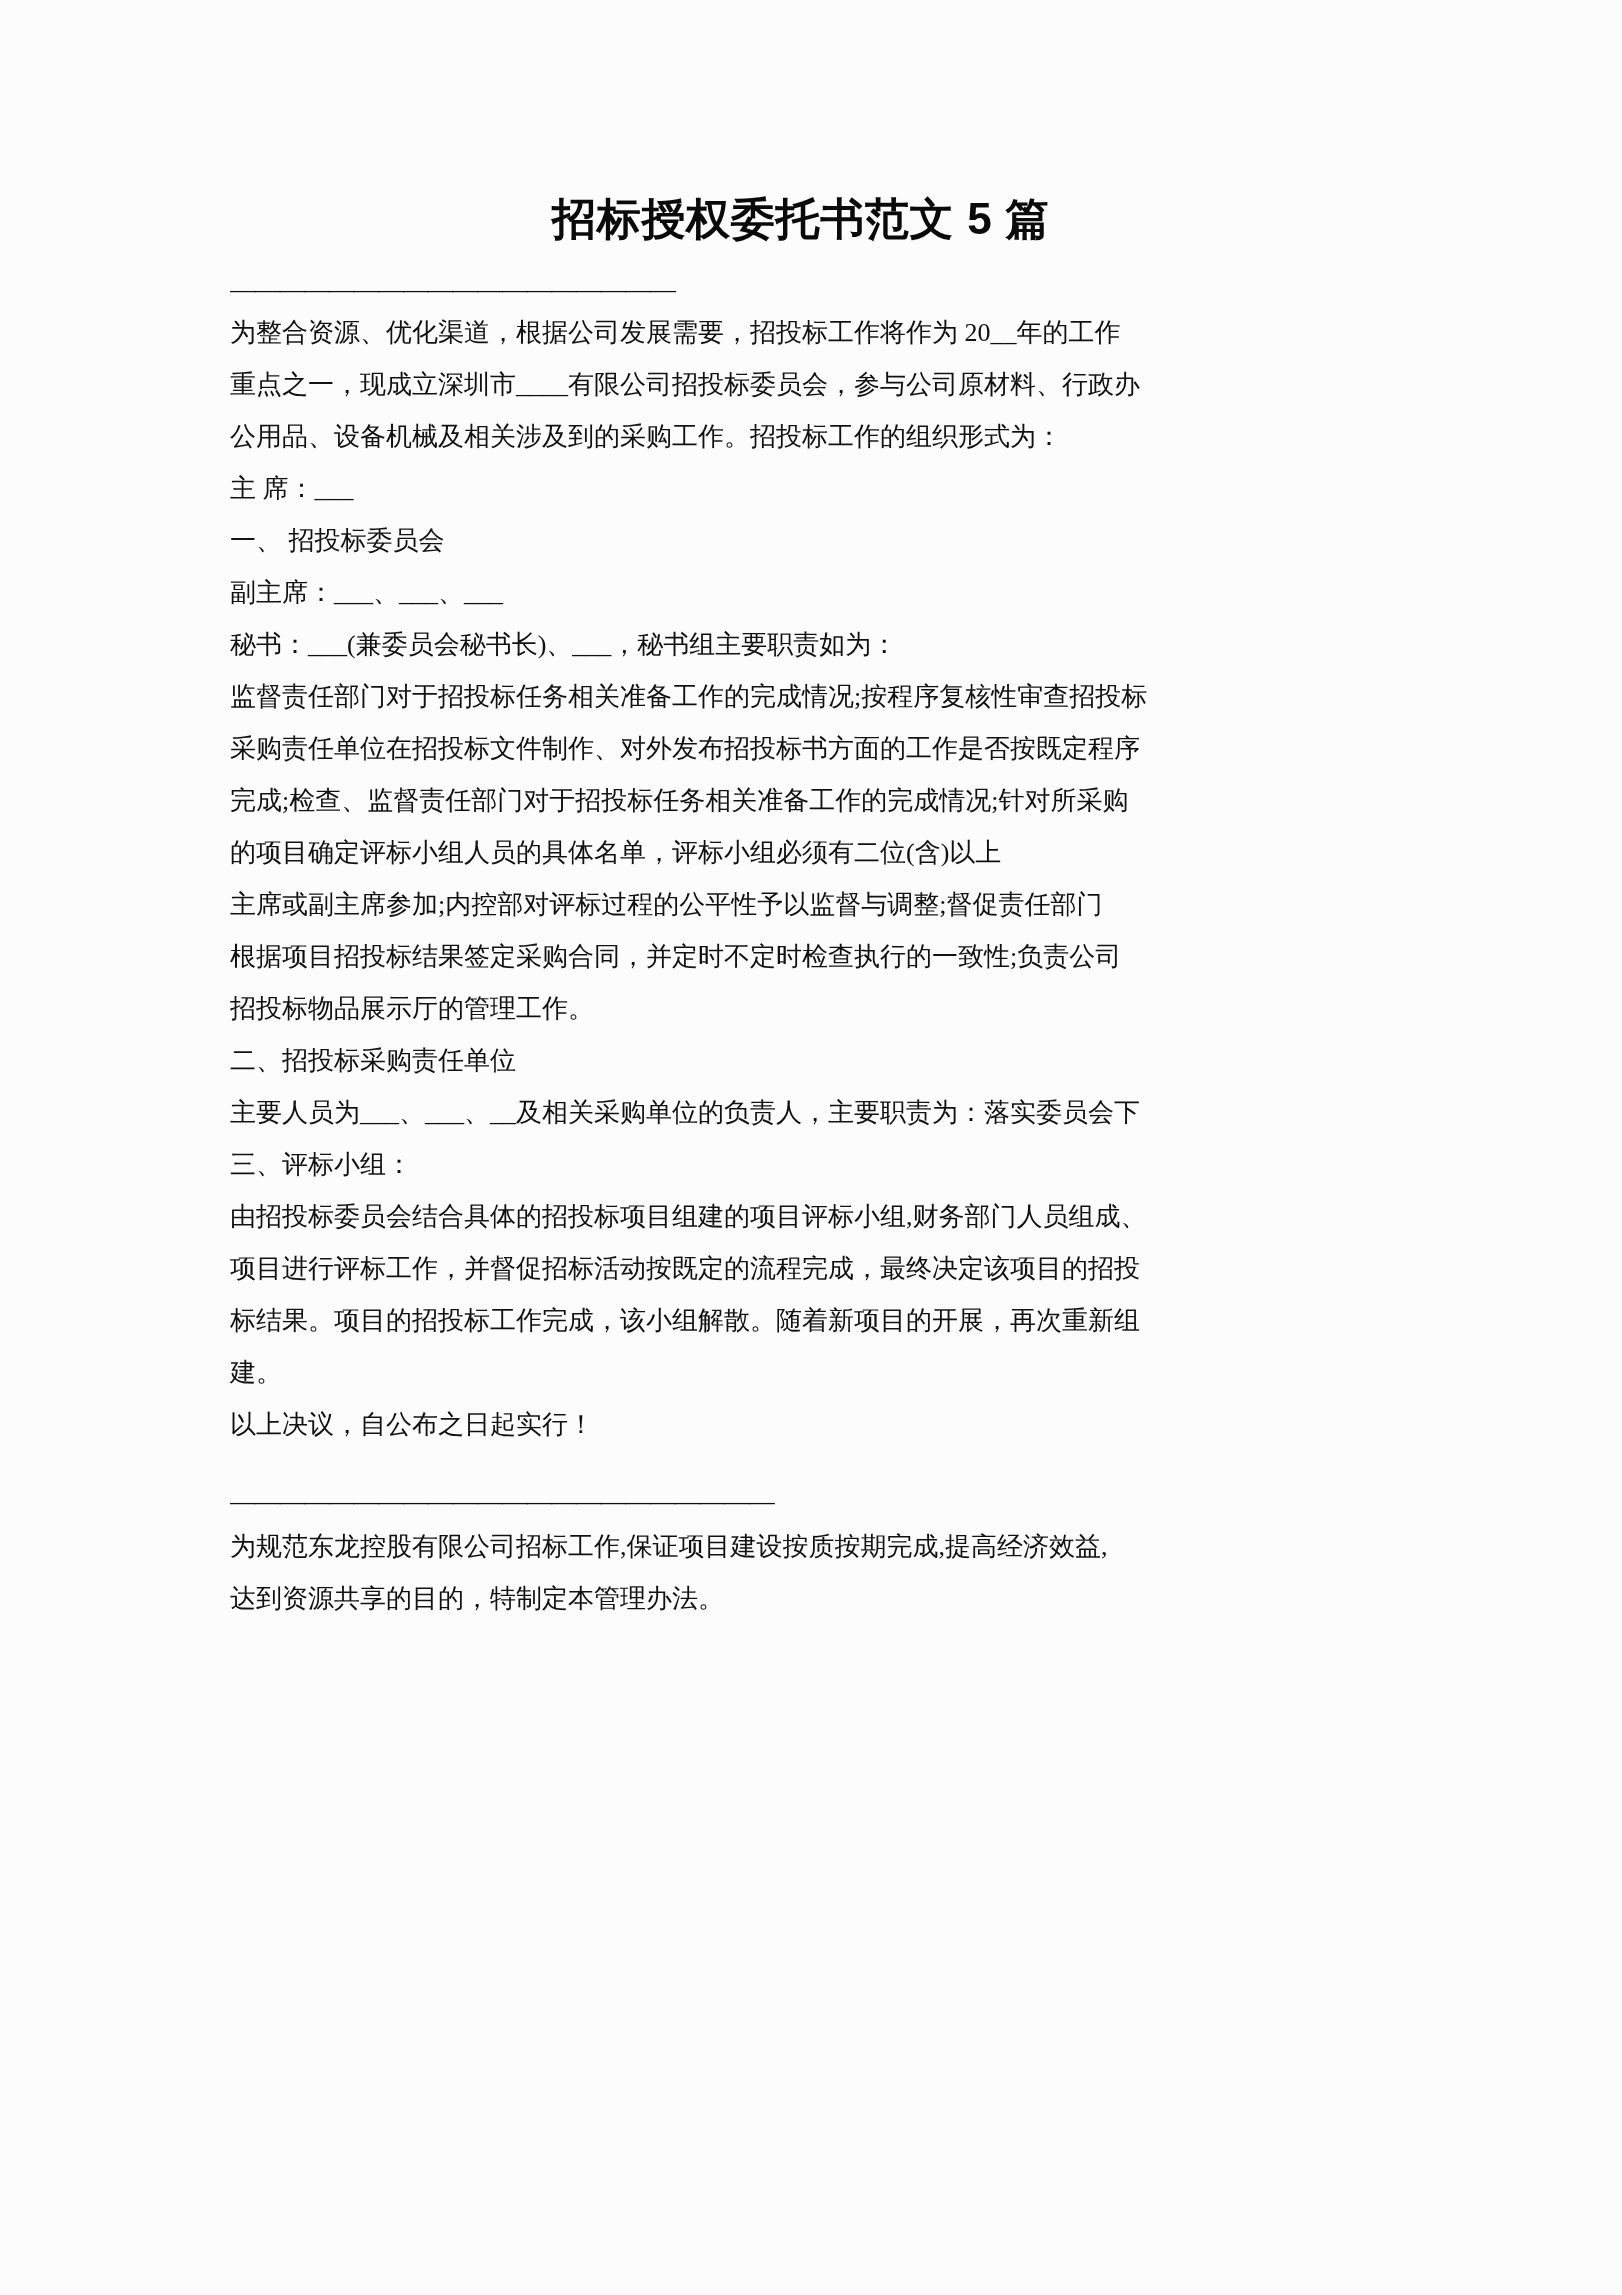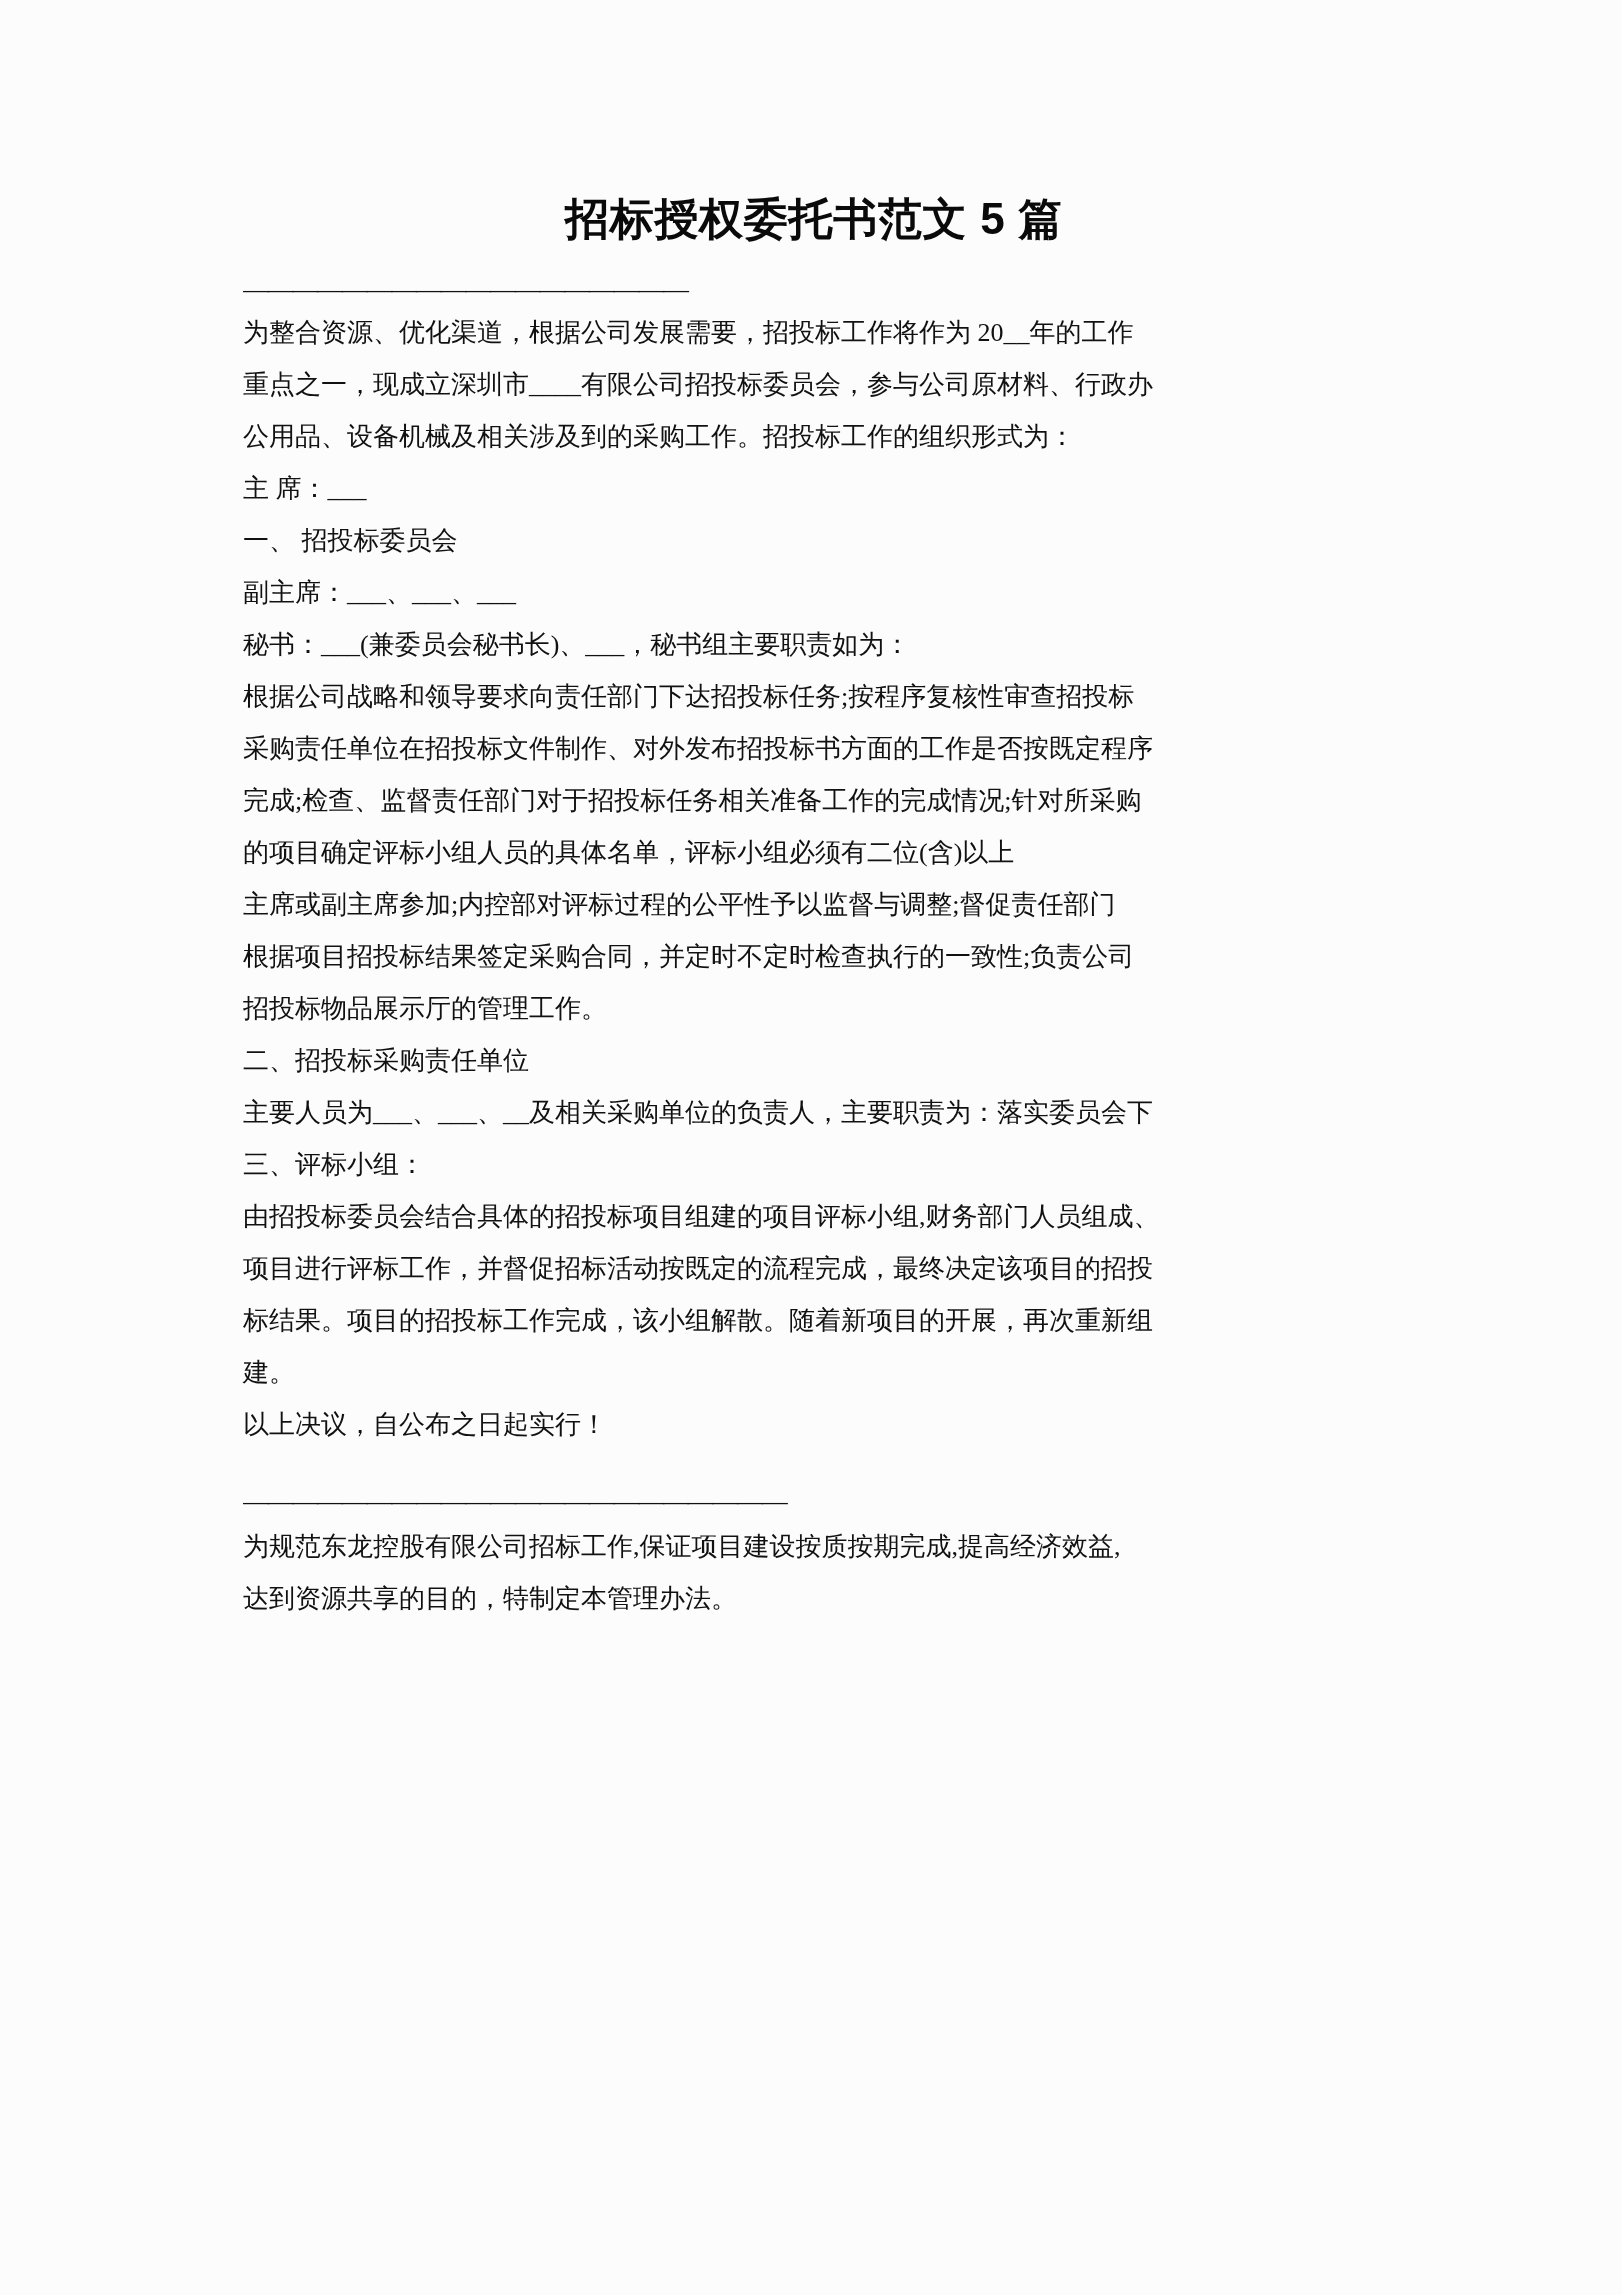--- a/index.html
+++ b/index.html
@@ -15,21 +15,21 @@
     position: relative;
     width: 1623px;
     height: 2295px;
     background: #fcfcfc;
     box-sizing: border-box;
     padding: 0;
     overflow: hidden;
   }
   .content {
     position: absolute;
-    left: 243px;
+    left: 230px;
     top: 0;
     width: 1142px;
   }
   .doc-title {
     font-size: 44px;
     font-weight: bold;
     line-height: 1.25;
     color: #0a0a0a;
     text-align: center;
     margin: 0;
@@ -74,21 +74,21 @@
     <div class="divider">——————————————————</div>
 
     <div>
       <p class="body-line">为整合资源、优化渠道，根据公司发展需要，招投标工作将作为 20__年的工作</p>
       <p class="body-line">重点之一，现成立深圳市____有限公司招投标委员会，参与公司原材料、行政办</p>
       <p class="body-line">公用品、设备机械及相关涉及到的采购工作。招投标工作的组织形式为：</p>
       <p class="body-line">主 席：___</p>
       <p class="body-line">一、 招投标委员会</p>
       <p class="body-line">副主席：___、___、___</p>
       <p class="body-line">秘书：___(兼委员会秘书长)、___，秘书组主要职责如为：</p>
-      <p class="body-line">根据公司战略和领导要求向责任部门下达招投标任务;按程序复核性审查招投标</p>
+      <p class="body-line">监督责任部门对于招投标任务相关准备工作的完成情况;按程序复核性审查招投标</p>
       <p class="body-line">采购责任单位在招投标文件制作、对外发布招投标书方面的工作是否按既定程序</p>
       <p class="body-line">完成;检查、监督责任部门对于招投标任务相关准备工作的完成情况;针对所采购</p>
       <p class="body-line">的项目确定评标小组人员的具体名单，评标小组必须有二位(含)以上</p>
       <p class="body-line">主席或副主席参加;内控部对评标过程的公平性予以监督与调整;督促责任部门</p>
       <p class="body-line">根据项目招投标结果签定采购合同，并定时不定时检查执行的一致性;负责公司</p>
       <p class="body-line">招投标物品展示厅的管理工作。</p>
       <p class="body-line">二、招投标采购责任单位</p>
       <p class="body-line">主要人员为___、___、__及相关采购单位的负责人，主要职责为：落实委员会下</p>
       <p class="body-line">三、评标小组：</p>
       <p class="body-line">由招投标委员会结合具体的招投标项目组建的项目评标小组,财务部门人员组成、</p>

